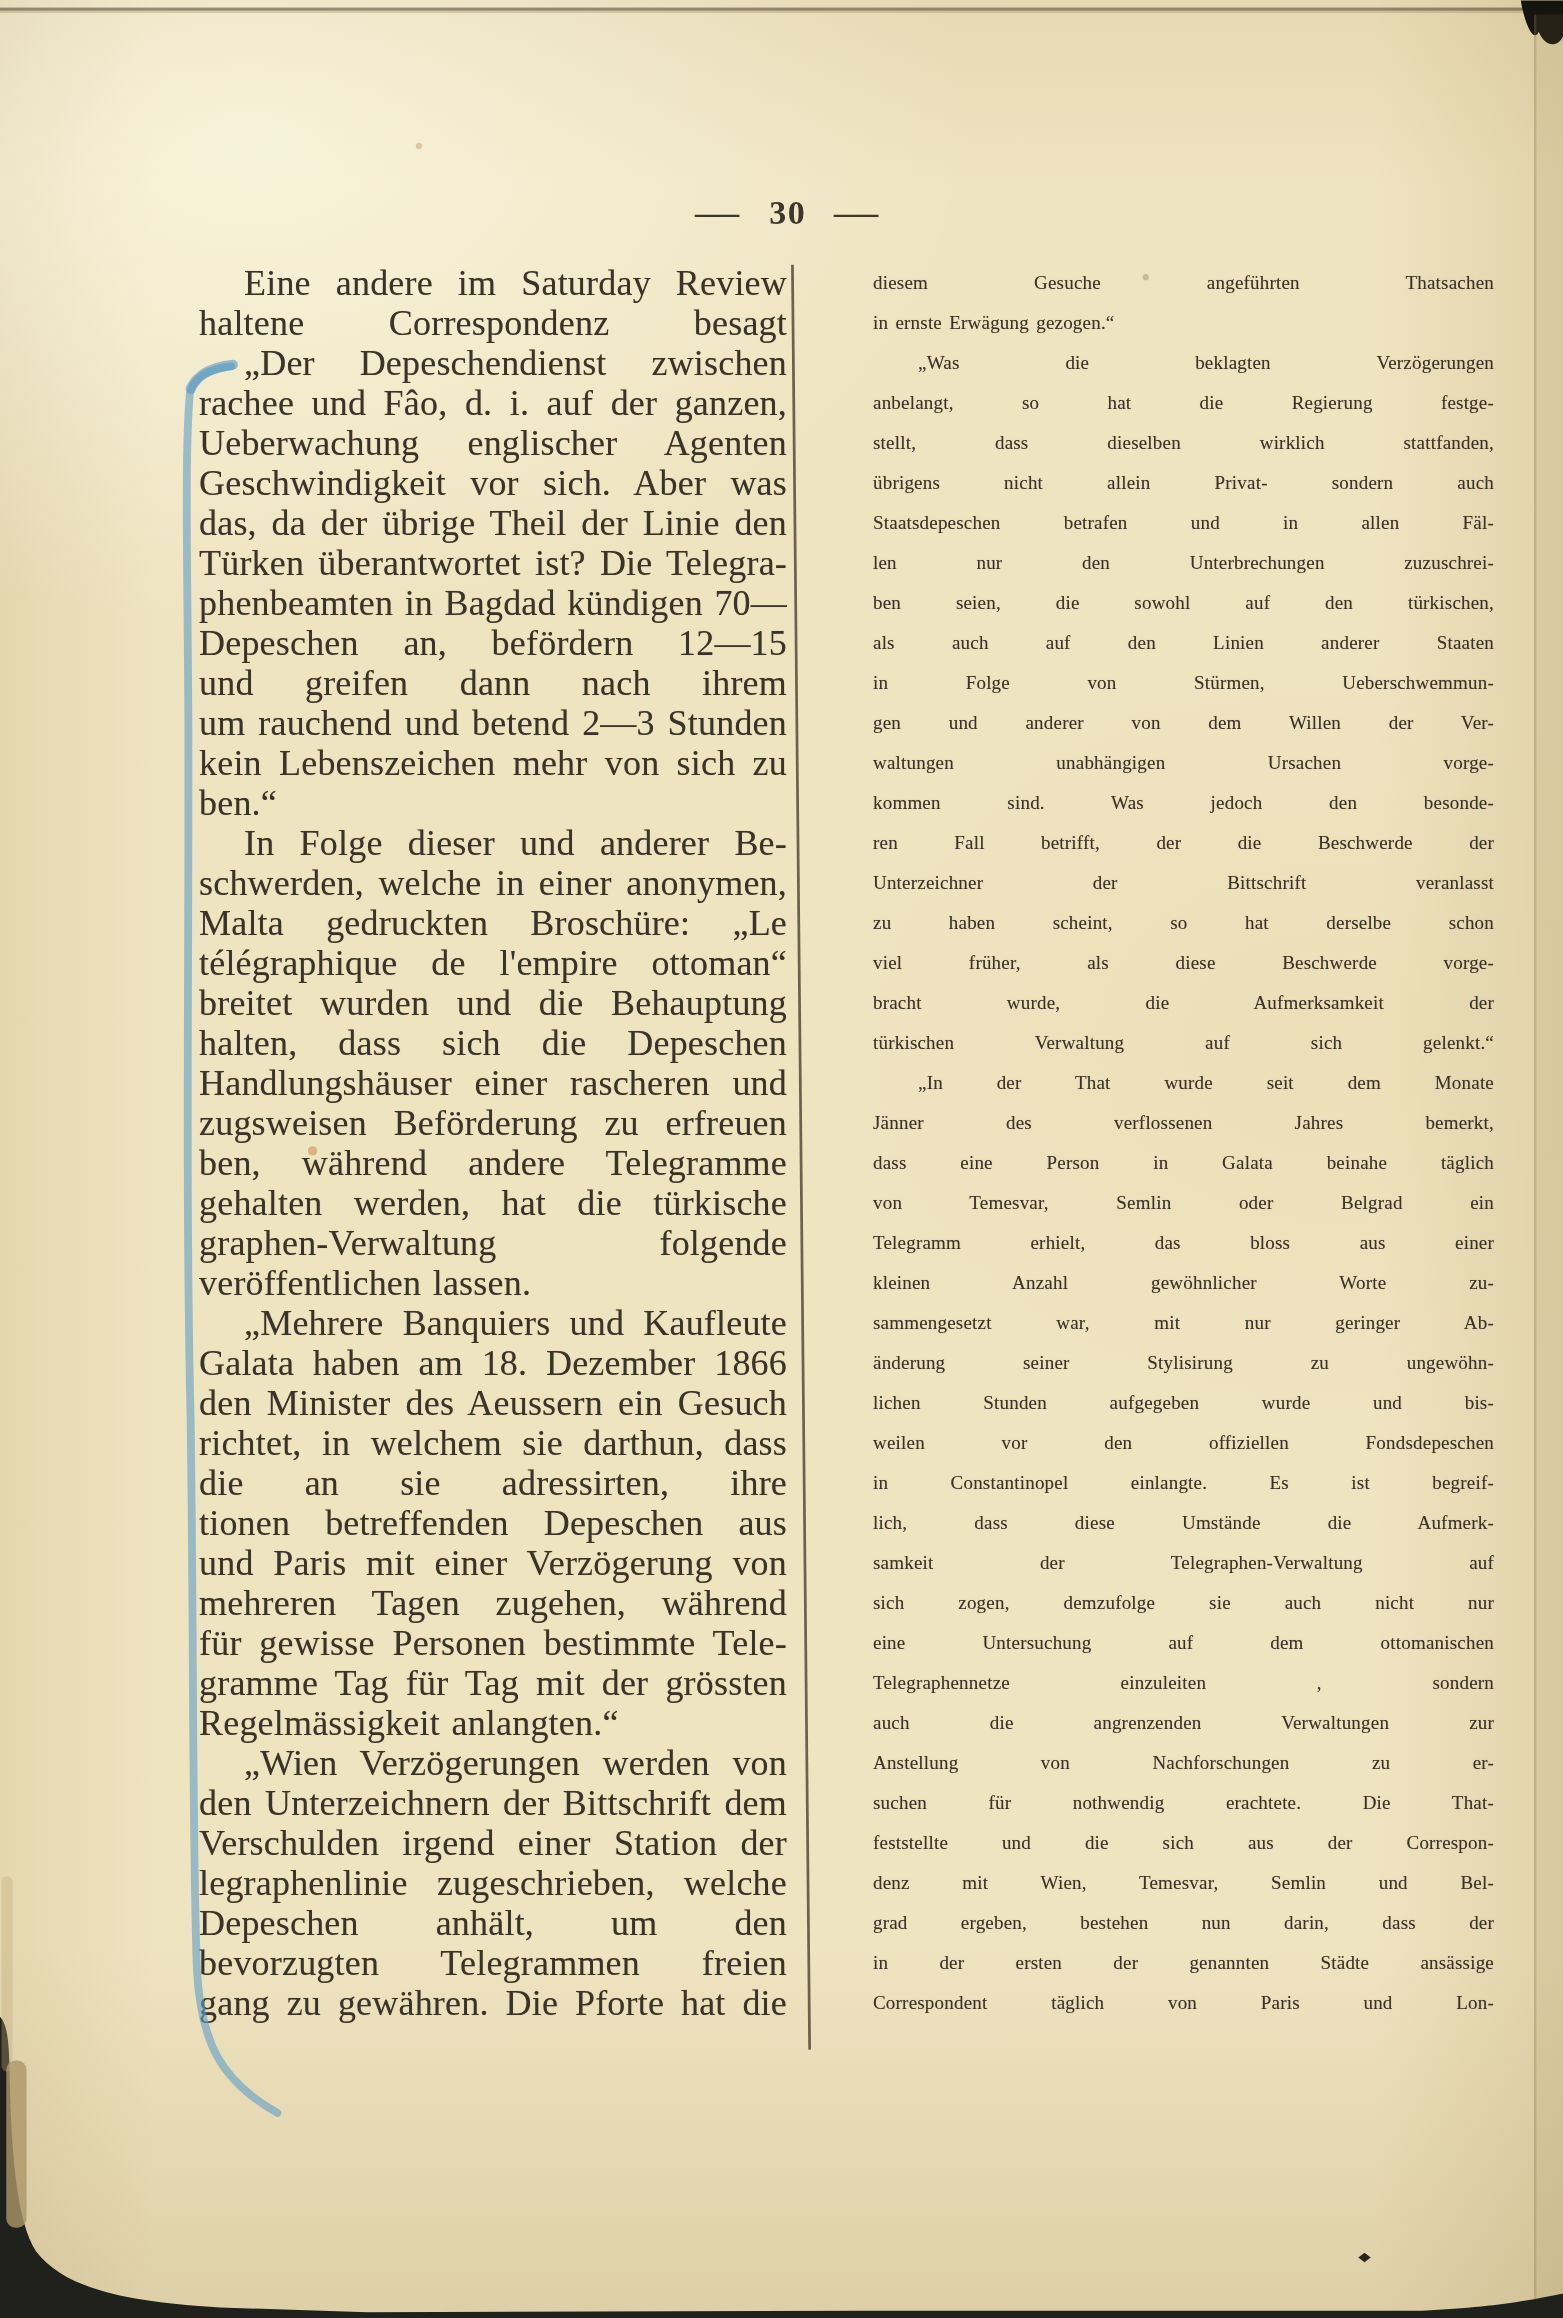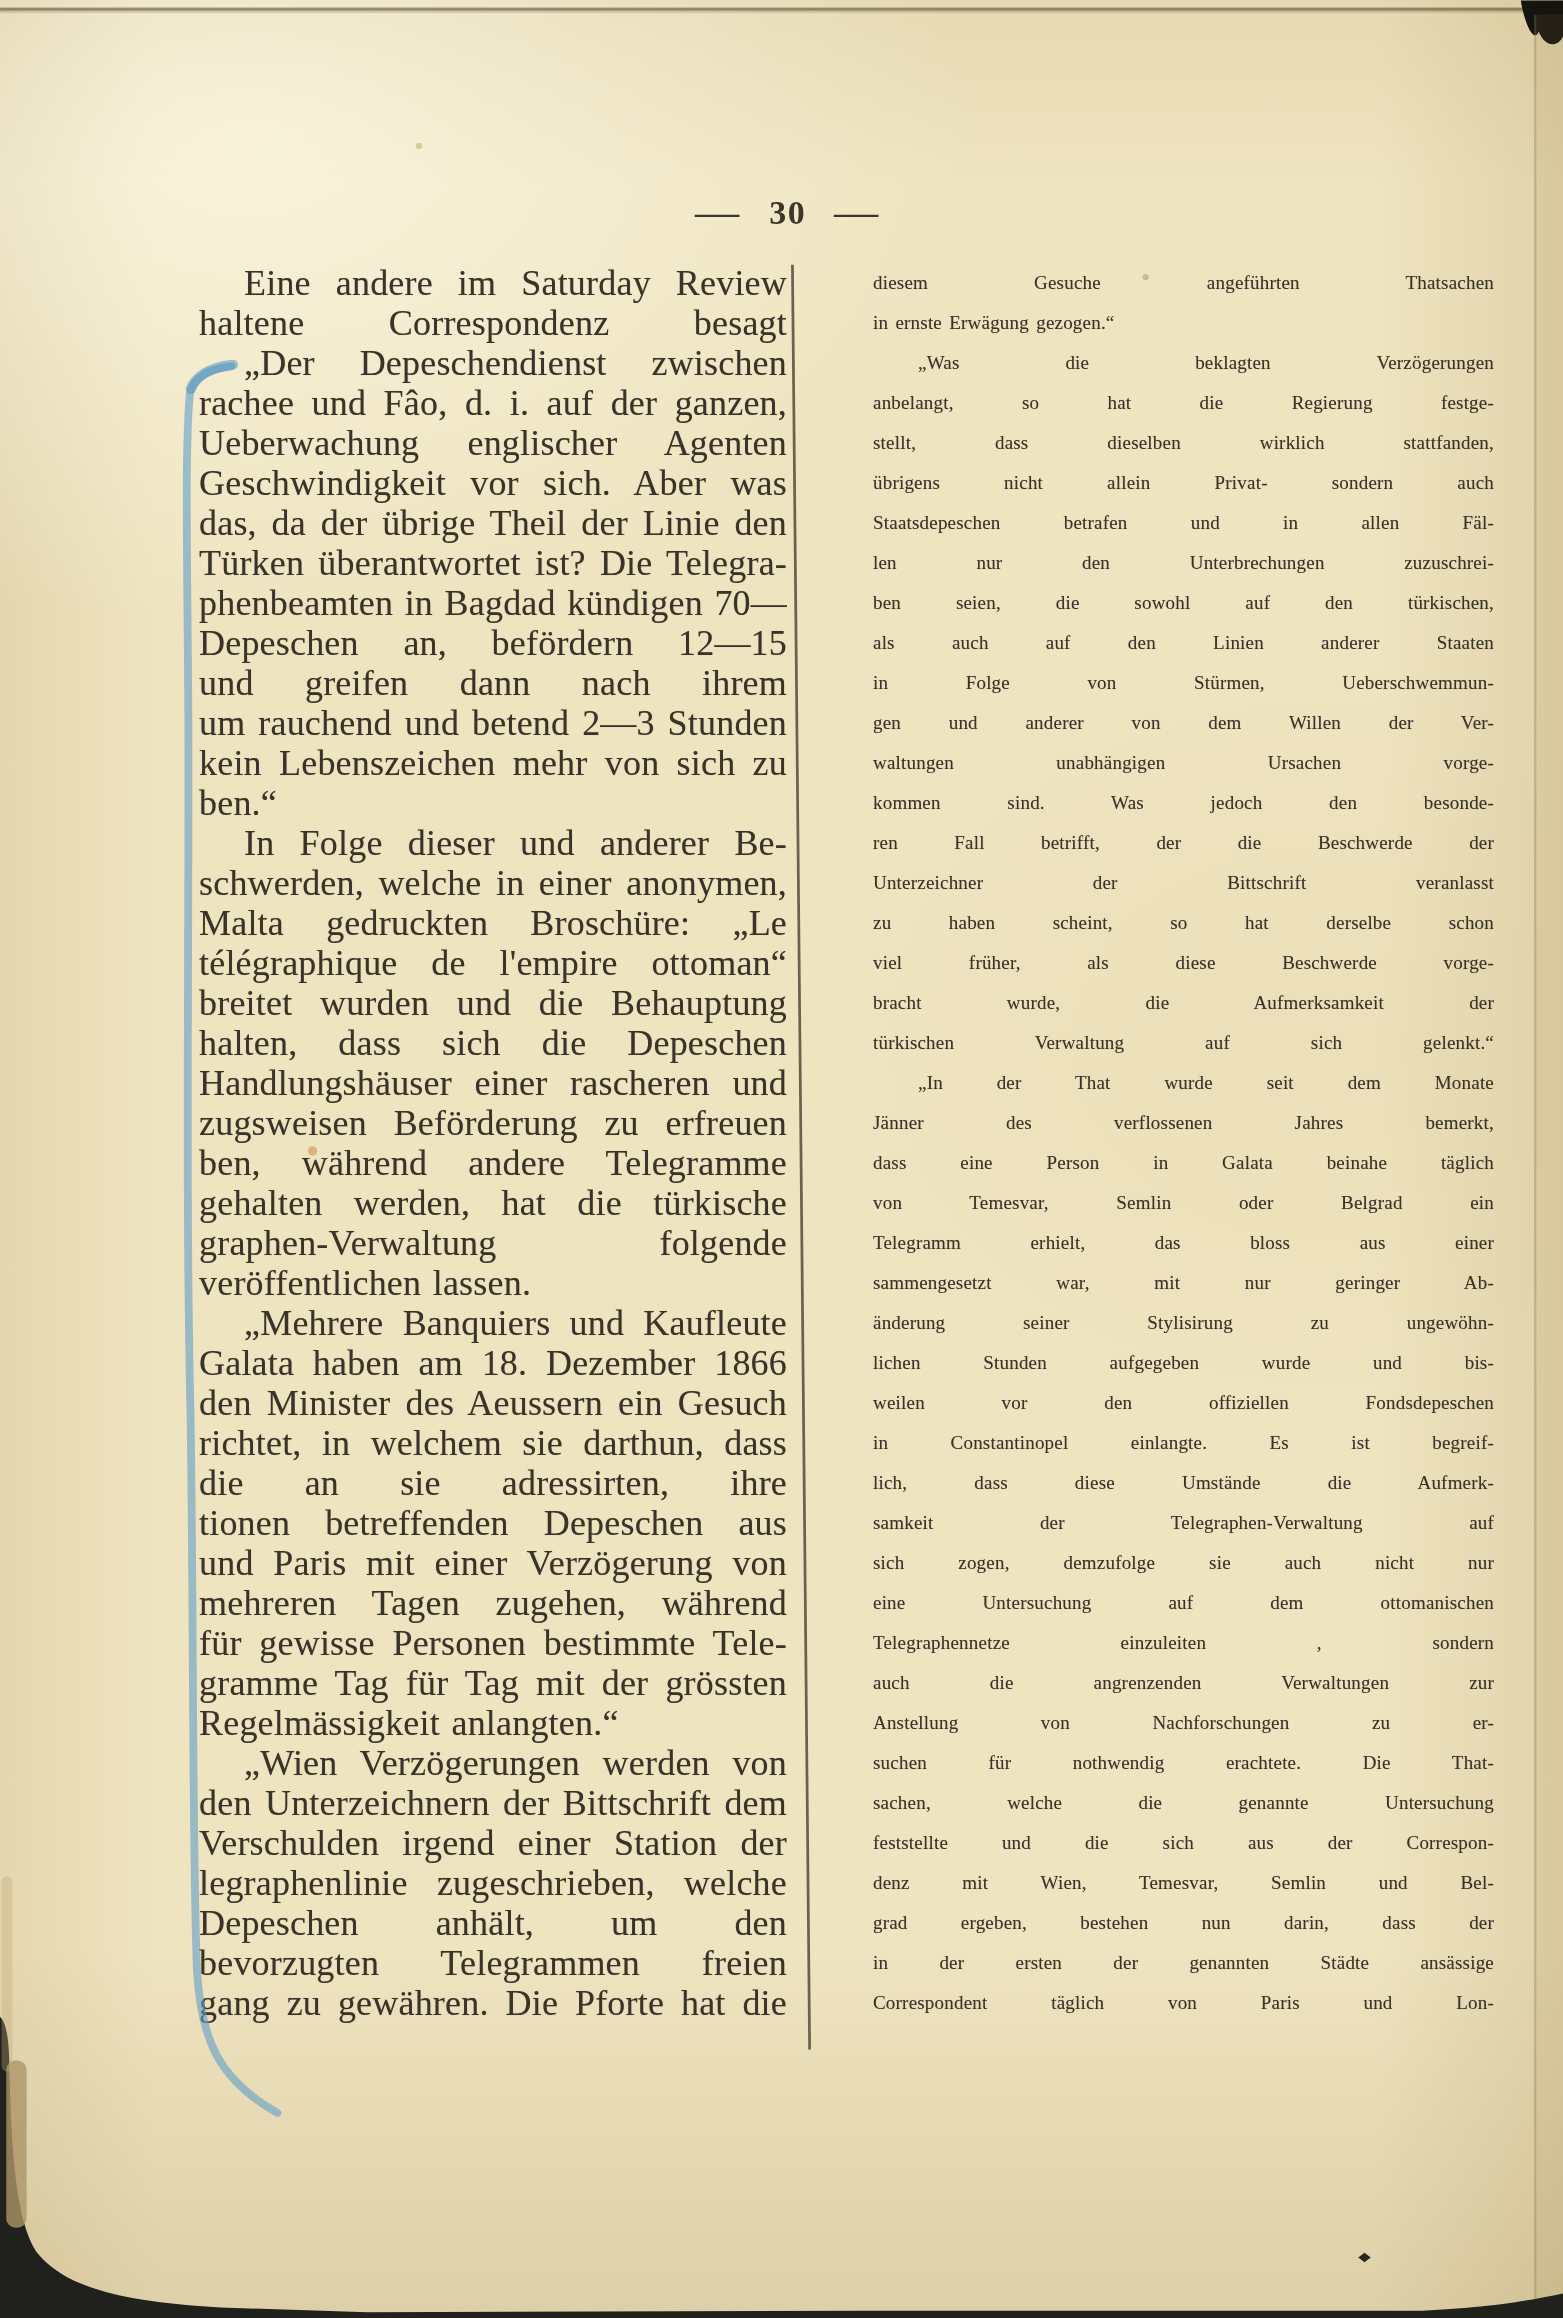--- a/index.html
+++ b/index.html
@@ -137,34 +137,34 @@
       <div class="line">Unterzeichner der Bittschrift veranlasst</div>
       <div class="line">zu haben scheint, so hat derselbe schon</div>
       <div class="line">viel früher, als diese Beschwerde vorge-</div>
       <div class="line">bracht wurde, die Aufmerksamkeit der</div>
       <div class="line">türkischen Verwaltung auf sich gelenkt.“</div>
       <div class="line indent">„In der That wurde seit dem Monate</div>
       <div class="line">Jänner des verflossenen Jahres bemerkt,</div>
       <div class="line">dass eine Person in Galata beinahe täglich</div>
       <div class="line">von Temesvar, Semlin oder Belgrad ein</div>
       <div class="line">Telegramm erhielt, das bloss aus einer</div>
+      <div class="line">kleinen Anzahl gewöhnlicher Worte zu-</div>
       <div class="line">sammengesetzt war, mit nur geringer Ab-</div>
       <div class="line">änderung seiner Stylisirung zu ungewöhn-</div>
       <div class="line">lichen Stunden aufgegeben wurde und bis-</div>
       <div class="line">weilen vor den offiziellen Fondsdepeschen</div>
       <div class="line">in Constantinopel einlangte. Es ist begreif-</div>
       <div class="line">lich, dass diese Umstände die Aufmerk-</div>
       <div class="line">samkeit der Telegraphen-Verwaltung auf</div>
       <div class="line">sich zogen, demzufolge sie auch nicht nur</div>
       <div class="line">eine Untersuchung auf dem ottomanischen</div>
       <div class="line">Telegraphennetze  einzuleiten ,  sondern</div>
       <div class="line">auch die angrenzenden Verwaltungen zur</div>
       <div class="line">Anstellung von Nachforschungen zu er-</div>
       <div class="line">suchen für nothwendig erachtete. Die That-</div>
-      <div class="line">sachen, welche die genannte Untersuchung</div>
       <div class="line">feststellte und die sich aus der Correspon-</div>
       <div class="line">denz mit Wien, Temesvar, Semlin und Bel-</div>
       <div class="line">grad ergeben, bestehen nun darin, dass der</div>
       <div class="line">in der ersten der genannten Städte ansässige</div>
       <div class="line">Correspondent täglich von Paris und Lon-</div>
     </div>
 
   <svg id="overlay" width="1563" height="2319" viewBox="0 0 2000 2966">
 
     <rect x="0" y="9" width="2000" height="4" fill="#4a3e28" opacity="0.55"></rect>

